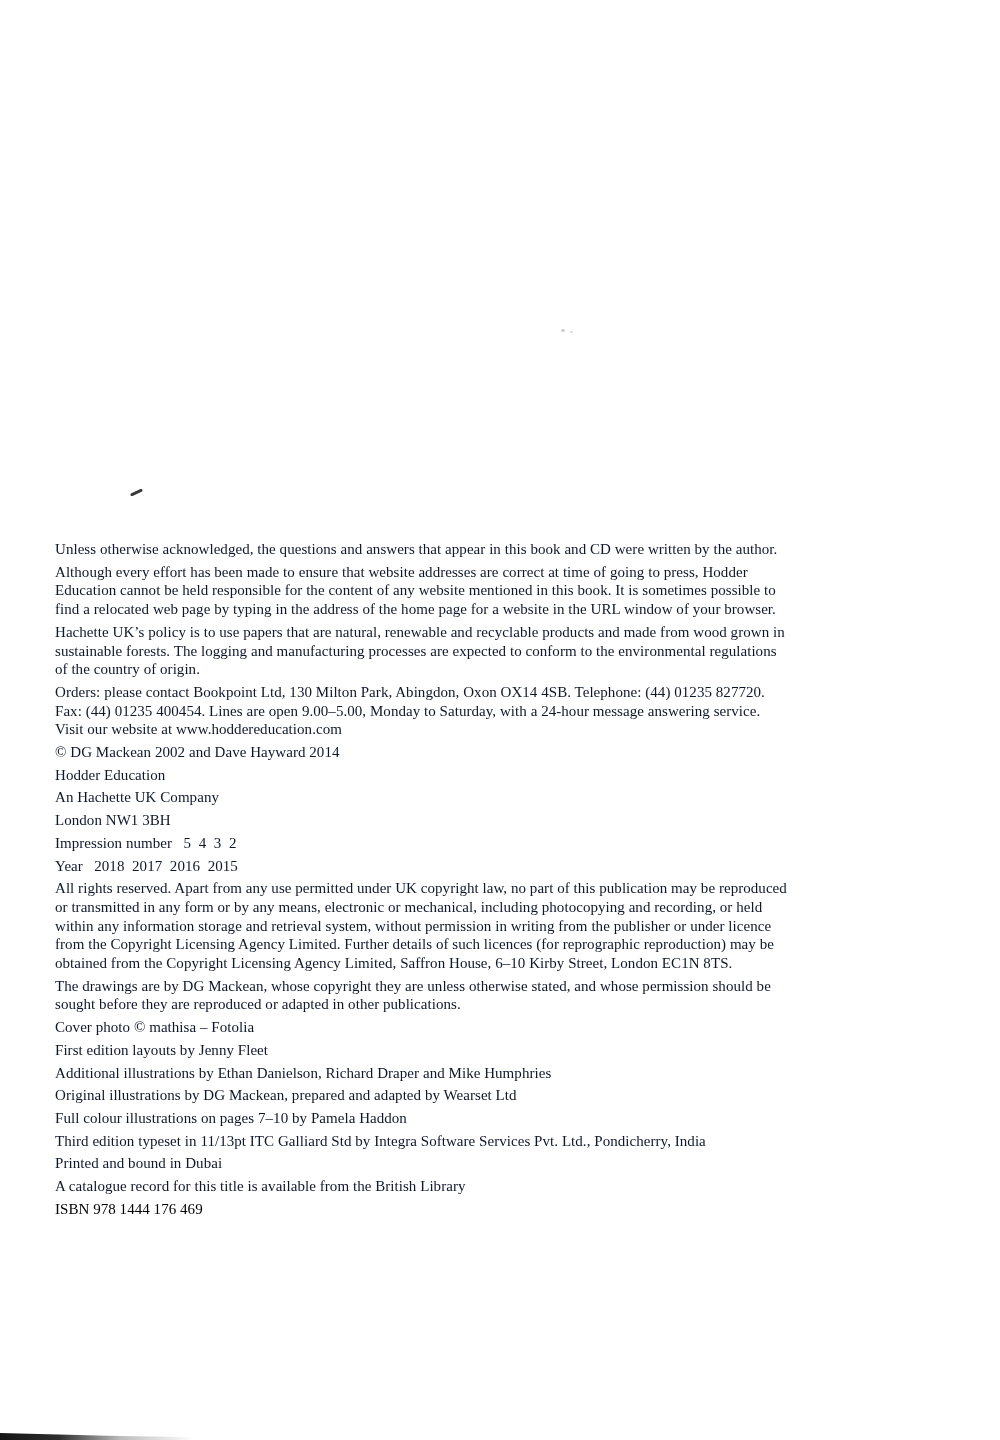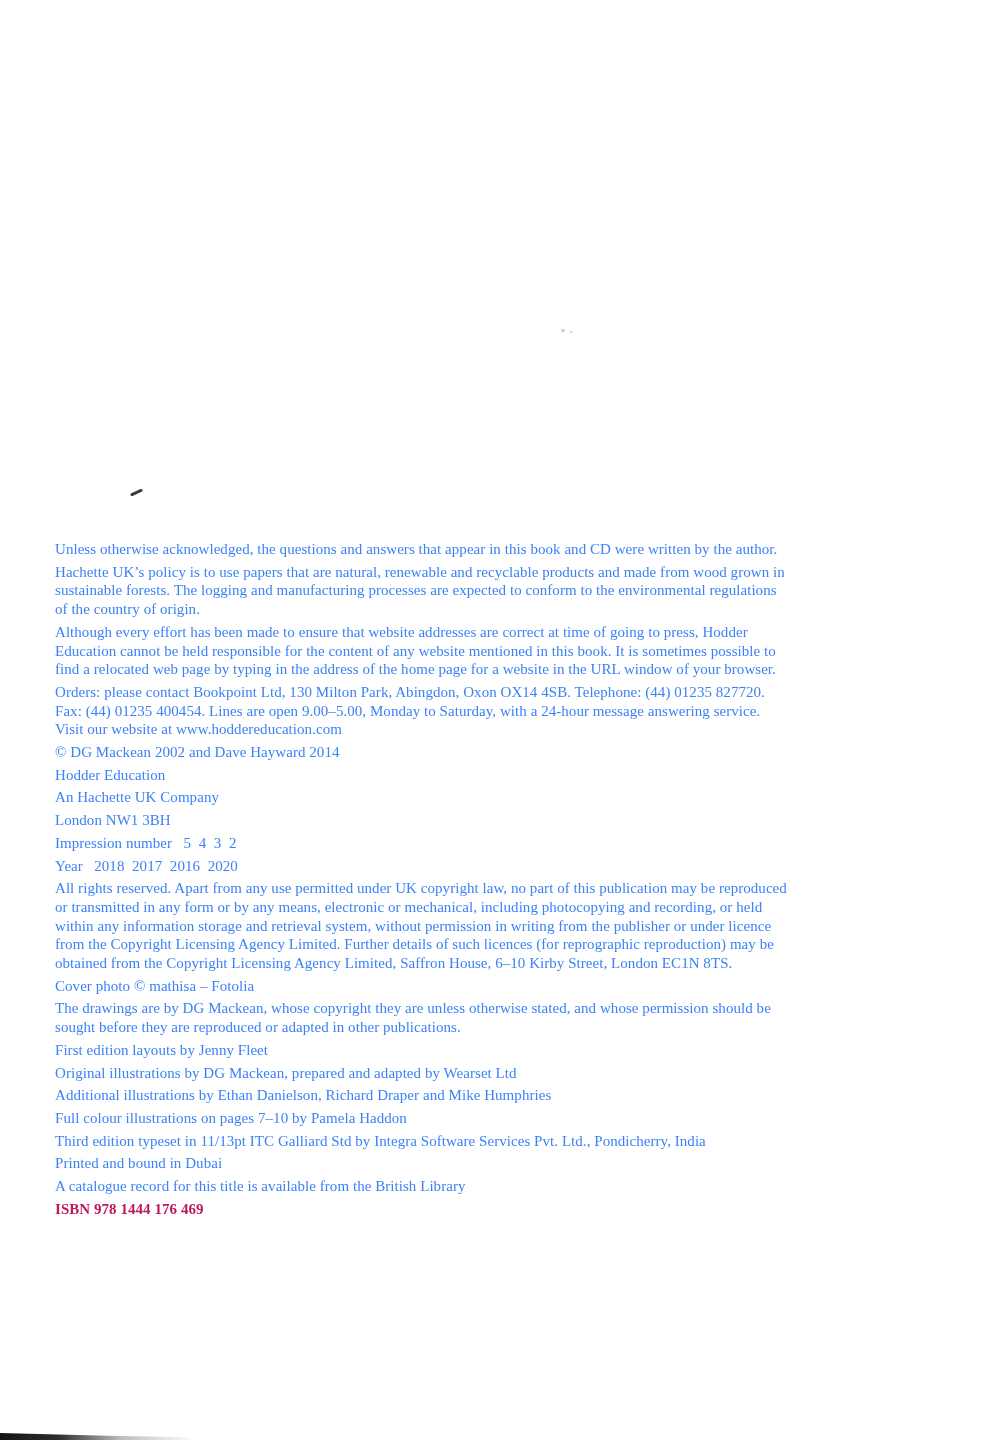--- a/index.html
+++ b/index.html
@@ -17,25 +17,25 @@
     left: 55px;
     top: 540px;
     width: 800px;
   }
   .content p {
     margin: 0 0 4px 0;
     font-size: 15px;
     line-height: 18.7px;
     white-space: pre;
     letter-spacing: 0.05px;
-    color: #3b82f6;
+    color: #0f172a;
   }
   .content p.isbn {
-    font-weight: bold;
-    color: #be185d;
+    font-weight: normal;
+    color: #000000;
     margin-top: 2px;
   }
   
   .pen-mark {
     position: absolute;
     left: 130px;
     top: 491px;
     width: 13px;
     height: 3px;
     background: #3a3a3a;
@@ -78,46 +78,46 @@
 <body>
 
 <main class="page">
 
   <span class="speck-a"></span>
   <span class="speck-b"></span>
   <span class="pen-mark"></span>
 
   <section class="content">
     <p>Unless otherwise acknowledged, the questions and answers that appear in this book and CD were written by the author.</p>
+    <p>Although every effort has been made to ensure that website addresses are correct at time of going to press, Hodder
+Education cannot be held responsible for the content of any website mentioned in this book. It is sometimes possible to
+find a relocated web page by typing in the address of the home page for a website in the URL window of your browser.</p>
     <p>Hachette UK’s policy is to use papers that are natural, renewable and recyclable products and made from wood grown in
 sustainable forests. The logging and manufacturing processes are expected to conform to the environmental regulations
 of the country of origin.</p>
-    <p>Although every effort has been made to ensure that website addresses are correct at time of going to press, Hodder
-Education cannot be held responsible for the content of any website mentioned in this book. It is sometimes possible to
-find a relocated web page by typing in the address of the home page for a website in the URL window of your browser.</p>
     <p>Orders: please contact Bookpoint Ltd, 130 Milton Park, Abingdon, Oxon OX14 4SB. Telephone: (44) 01235 827720.
 Fax: (44) 01235 400454. Lines are open 9.00–5.00, Monday to Saturday, with a 24-hour message answering service.
 Visit our website at www.hoddereducation.com</p>
     <p>© DG Mackean 2002 and Dave Hayward 2014</p>
     <p>Hodder Education</p>
     <p>An Hachette UK Company</p>
     <p>London NW1 3BH</p>
     <p>Impression number   5  4  3  2</p>
-    <p>Year   2018  2017  2016  2020</p>
+    <p>Year   2018  2017  2016  2015</p>
     <p>All rights reserved. Apart from any use permitted under UK copyright law, no part of this publication may be reproduced
 or transmitted in any form or by any means, electronic or mechanical, including photocopying and recording, or held
 within any information storage and retrieval system, without permission in writing from the publisher or under licence
 from the Copyright Licensing Agency Limited. Further details of such licences (for reprographic reproduction) may be
 obtained from the Copyright Licensing Agency Limited, Saffron House, 6–10 Kirby Street, London EC1N 8TS.</p>
-    <p>Cover photo © mathisa – Fotolia</p>
     <p>The drawings are by DG Mackean, whose copyright they are unless otherwise stated, and whose permission should be
 sought before they are reproduced or adapted in other publications.</p>
+    <p>Cover photo © mathisa – Fotolia</p>
     <p>First edition layouts by Jenny Fleet</p>
+    <p>Additional illustrations by Ethan Danielson, Richard Draper and Mike Humphries</p>
     <p>Original illustrations by DG Mackean, prepared and adapted by Wearset Ltd</p>
-    <p>Additional illustrations by Ethan Danielson, Richard Draper and Mike Humphries</p>
     <p>Full colour illustrations on pages 7–10 by Pamela Haddon</p>
     <p>Third edition typeset in 11/13pt ITC Galliard Std by Integra Software Services Pvt. Ltd., Pondicherry, India</p>
     <p>Printed and bound in Dubai</p>
     <p>A catalogue record for this title is available from the British Library</p>
     <p class="isbn">ISBN 978 1444 176 469</p>
   </section>
 
   <div class="scan-edge"></div>
 
 </main>

